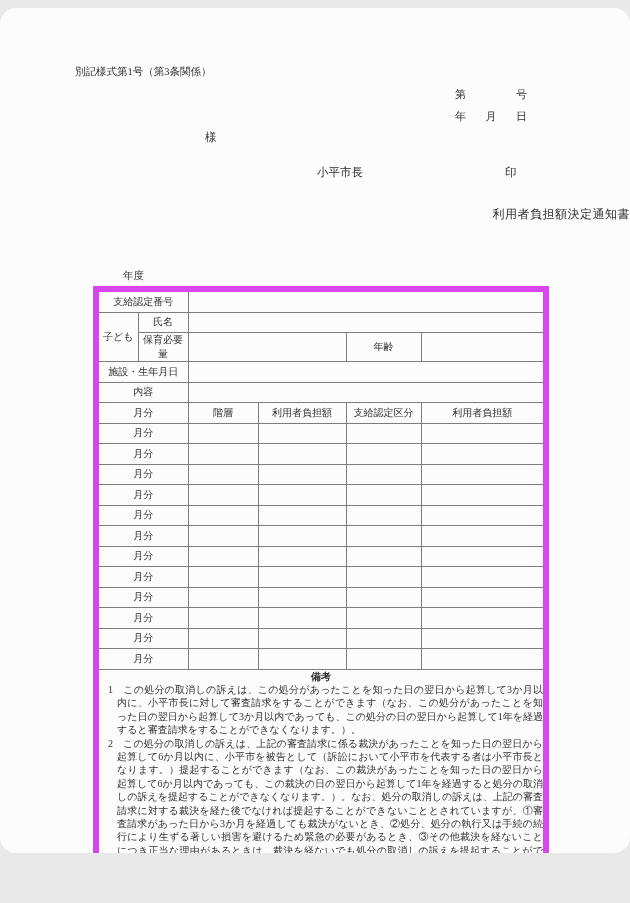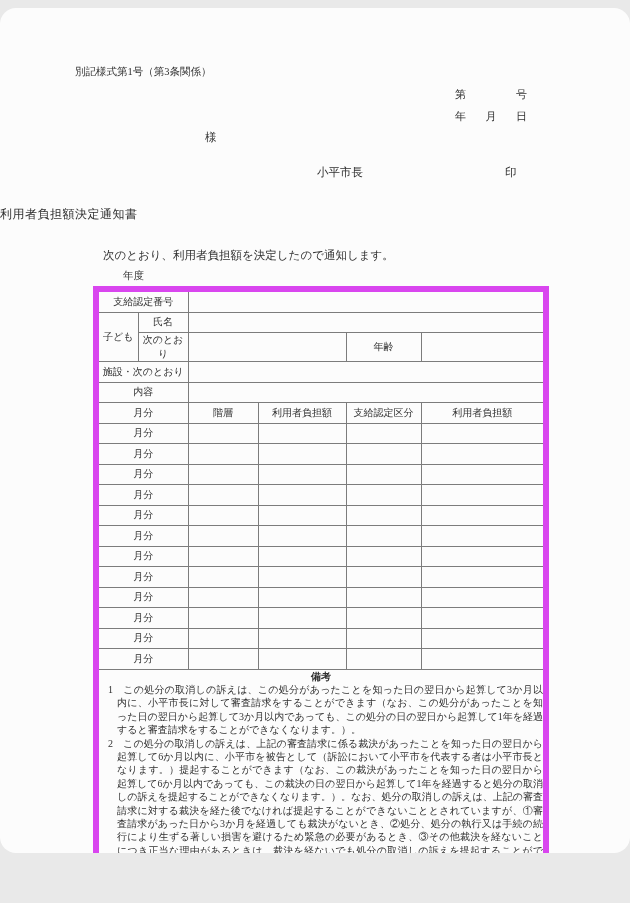--- a/index.html
+++ b/index.html
@@ -15,21 +15,21 @@
     border-radius: 16px;
   }
   .abs { position: absolute; white-space: nowrap; }
 
   .form-ref   { left: 75px;  top: 57px;  font-size: 10.5px; }
   .doc-no     { left: 455px; top: 79px;  width: 72px; display: flex; justify-content: space-between; font-size: 11px; }
   .date-line  { left: 455px; top: 101px; width: 72px; display: flex; justify-content: space-between; font-size: 11px; }
   .addressee  { left: 205px; top: 122px; font-size: 11.5px; }
   .issuer     { left: 317px; top: 157px; font-size: 11.5px; }
   .seal       { left: 505px; top: 157px; font-size: 11.5px; }
-  .doc-title  { left: 0; right: 0; top: 198px; text-align: left; font-size: 12px; letter-spacing: 0.5px; }
+  .doc-title  { left: 0; right: 0; top: 198px; text-align: right; font-size: 12px; letter-spacing: 0.5px; }
   .intro      { left: 103px; top: 240px; font-size: 11.5px; }
   .nendo      { left: 123px; top: 261px; font-size: 10.5px; text-align: right; }
 
   table.notice {
     position: absolute;
     left: 93px; top: 278px;
     width: 450px;
     border-collapse: collapse;
     table-layout: fixed;
     border: 6px solid #d946ef;
@@ -78,21 +78,20 @@
     <span>日</span>
   </div>
 
   <div class="abs addressee">様</div>
 
   <div class="abs issuer">小平市長</div>
   <div class="abs seal">印</div>
 
   <div class="abs doc-title">利用者負担額決定通知書</div>
 
-  <div class="abs intro">次のとおり、利用者負担額を決定したので通知します。</div>
 
   <div class="abs nendo">年度</div>
 
   <table class="notice">
     <colgroup>
       <col style="width:42px">
         <col style="width:50px">
         <col style="width:70px">
       <col style="width:88px">
         <col style="width:75px">
@@ -102,27 +101,27 @@
       <tr>
         <td colspan="2">支給認定番号</td>
         <td colspan="4"></td>
       </tr>
       <tr>
         <td rowspan="2">子ども</td>
         <td>氏名</td>
         <td colspan="4"></td>
       </tr>
       <tr>
-        <td>次のとおり</td>
+        <td>保育必要量</td>
         <td colspan="2"></td>
         <td>年齢</td>
         <td></td>
       </tr>
       <tr>
-        <td colspan="2">施設・次のとおり</td>
+        <td colspan="2">施設・生年月日</td>
         <td colspan="4"></td>
       </tr>
       <tr>
         <td colspan="2">内容</td>
         <td colspan="4"></td>
       </tr>
       <tr>
         <td colspan="2">月分</td>
         <td>階層</td>
         <td>利用者負担額</td>

